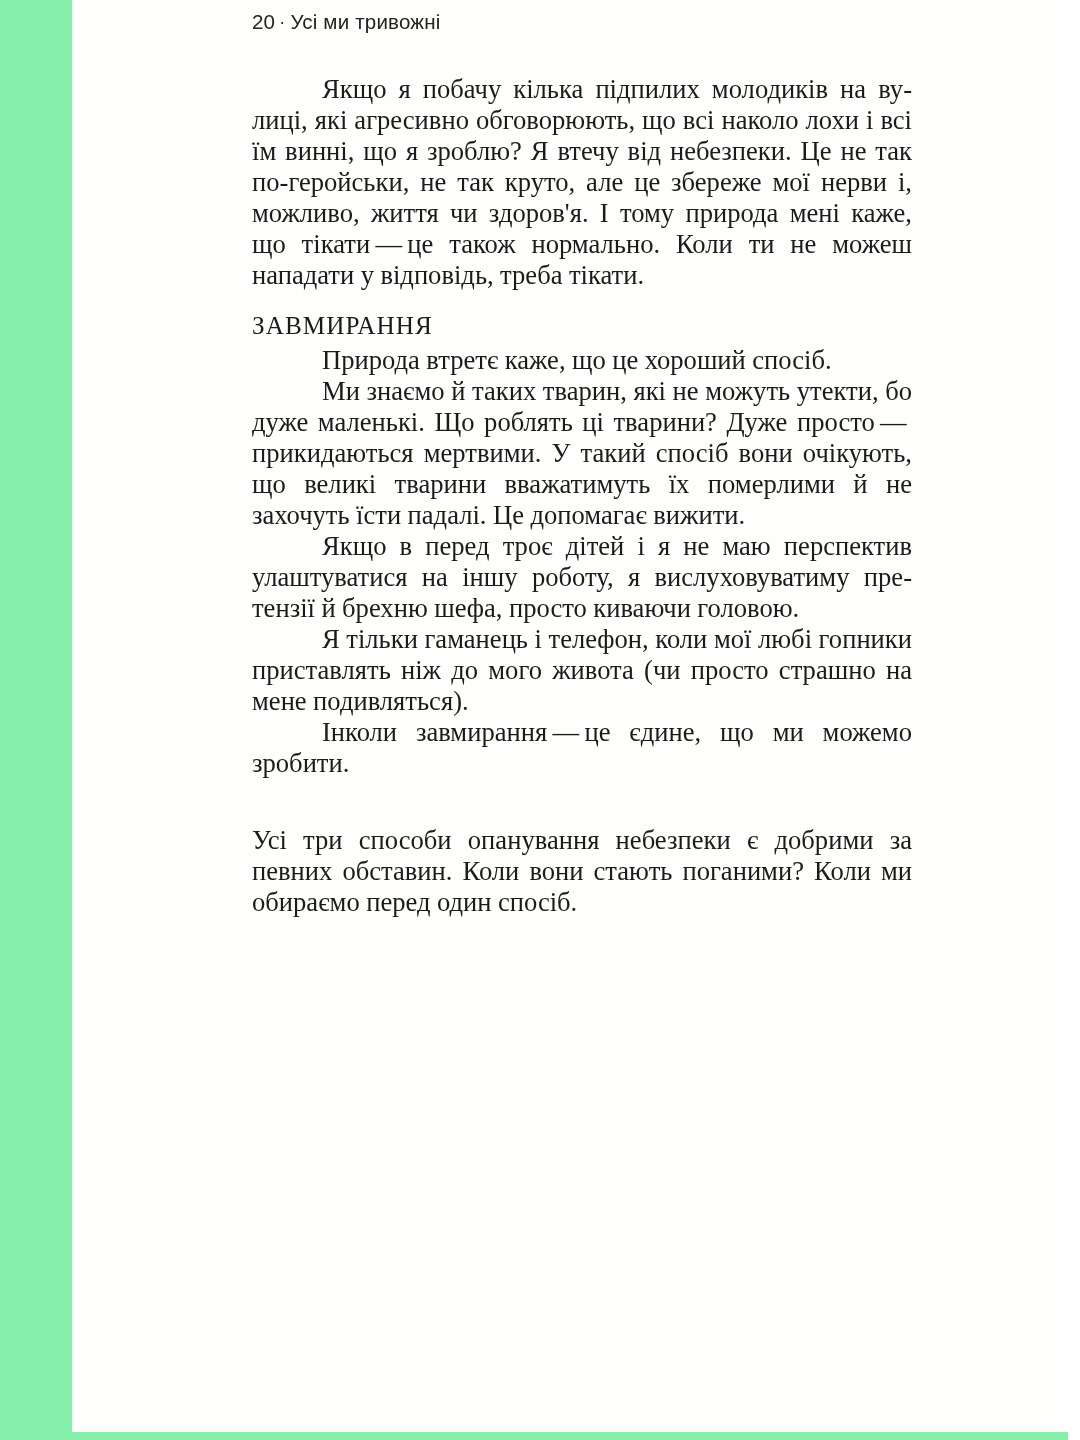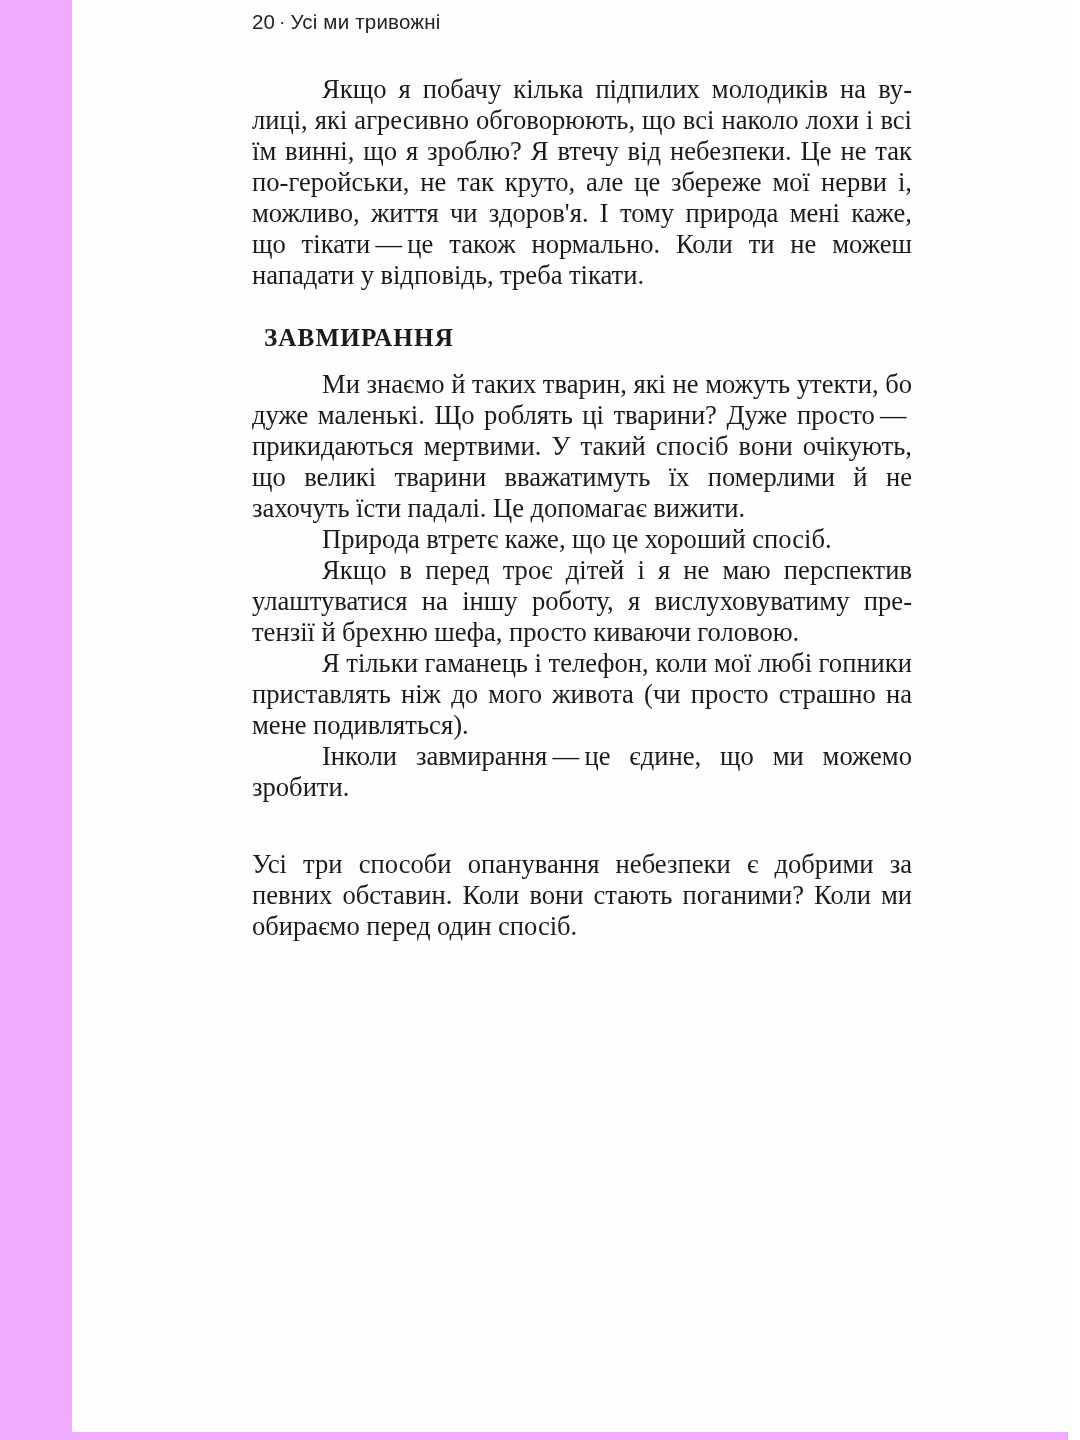--- a/index.html
+++ b/index.html
@@ -6,21 +6,21 @@
   html, body {
     margin: 0;
     padding: 0;
     background: #ffffff;
   }
 
   .page {
     position: relative;
     width: 1068px;
     height: 1440px;
-    background: #f0abfc;
+    background: #86efac;
     overflow: hidden;
     font-family: "Liberation Serif", "DejaVu Serif", serif;
     color: #1b1b1b;
     -webkit-font-smoothing: antialiased;
   }
 
   
   .paper-tint {
     position: absolute;
     left: 72px;
@@ -85,26 +85,26 @@
   p.para.no-indent {
     text-indent: 0;
   }
 
   p.para.last-line-left {
     text-align-last: left;
   }
 
   
   h2.section-heading {
-    margin: 12px;
+    margin: 0;
     padding-top: 18px;
     padding-bottom: 2px;
     font-size: 25.2px;
     line-height: 33.8px;
-    font-weight: 700;
+    font-weight: 400;
     letter-spacing: 1.05px;
     text-align: left;
     color: #1b1b1b;
   }
 
   
   .block-gap {
     height: 46px;
   }
 </style>
@@ -121,23 +121,23 @@
     <div class="running-head">
       <span class="folio">20</span><span class="sep">·</span><span class="title">Усі ми тривожні</span>
     </div>
 
     <div class="body-copy">
 
       <p class="para last-line-left">Якщо я побачу кілька підпилих молодиків на ву­лиці, які агресивно обговорюють, що всі наколо лохи і всі їм винні, що я зроблю? Я втечу від небезпеки. Це не так по-геройськи, не так круто, але це збереже мої нерви і, можливо, життя чи здоров'я. І тому природа мені каже, що тікати — це також нормально. Коли ти не можеш нападати у відповідь, треба тікати.</p>
 
       <h2 class="section-heading">ЗАВМИРАННЯ</h2>
 
+      <p class="para last-line-left">Природа втретє каже, що це хороший спосіб.</p>
+
       <p class="para last-line-left">Ми знаємо й таких тварин, які не можуть утекти, бо дуже маленькі. Що роблять ці тварини? Дуже просто — прикидаються мертвими. У такий спосіб вони очікують, що великі тварини вважатимуть їх померлими й не захочуть їсти падалі. Це допома­гає вижити.</p>
-
-      <p class="para last-line-left">Природа втретє каже, що це хороший спосіб.</p>
 
       <p class="para last-line-left">Якщо в перед троє дітей і я не маю перспектив улаштуватися на іншу роботу, я вислуховуватиму пре­тензії й брехню шефа, просто киваючи головою.</p>
 
       <p class="para last-line-left">Я тільки гаманець і телефон, коли мої любі гоп­ники приставлять ніж до мого живота (чи просто страшно на мене подивляться).</p>
 
 
       <p class="para last-line-left">Інколи завмирання — це єдине, що ми можемо зробити.</p>
 
       <div class="block-gap"></div>
 

